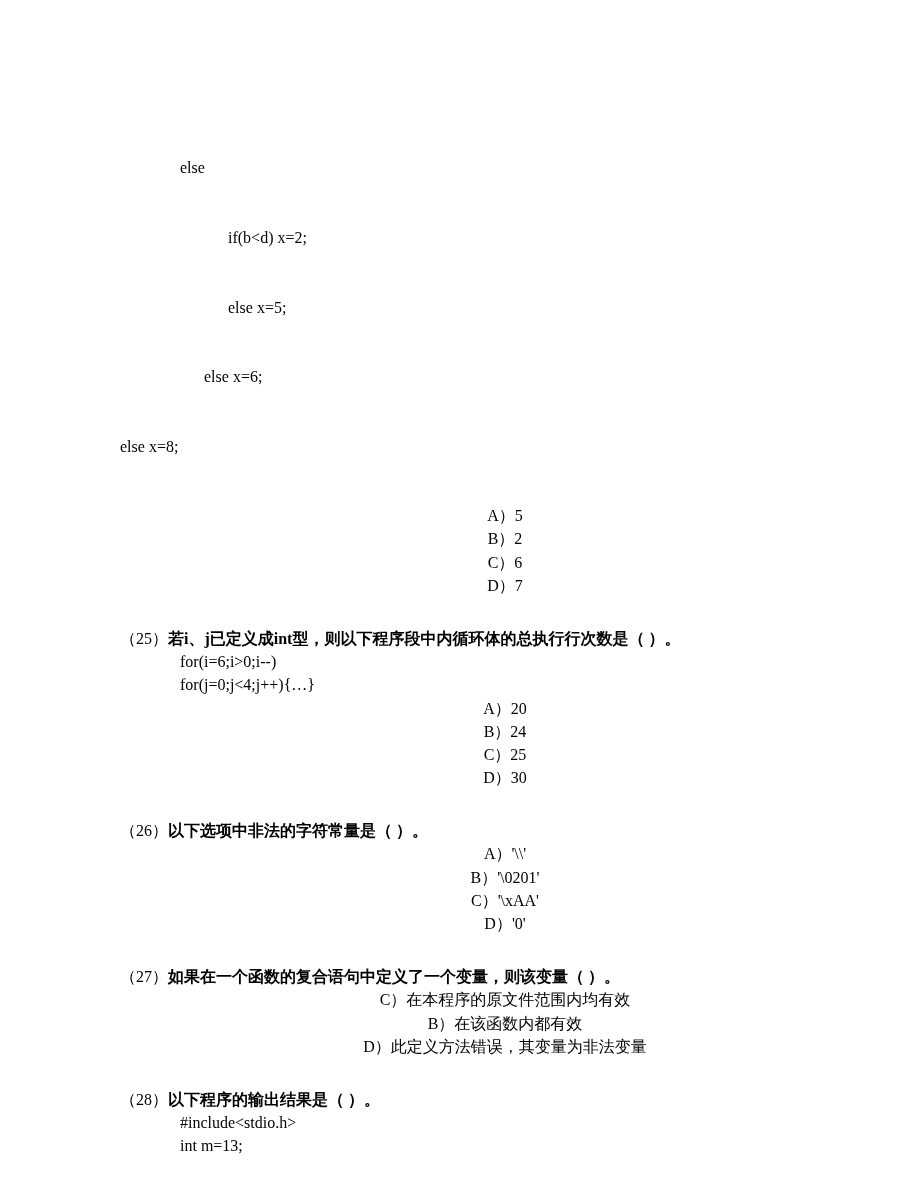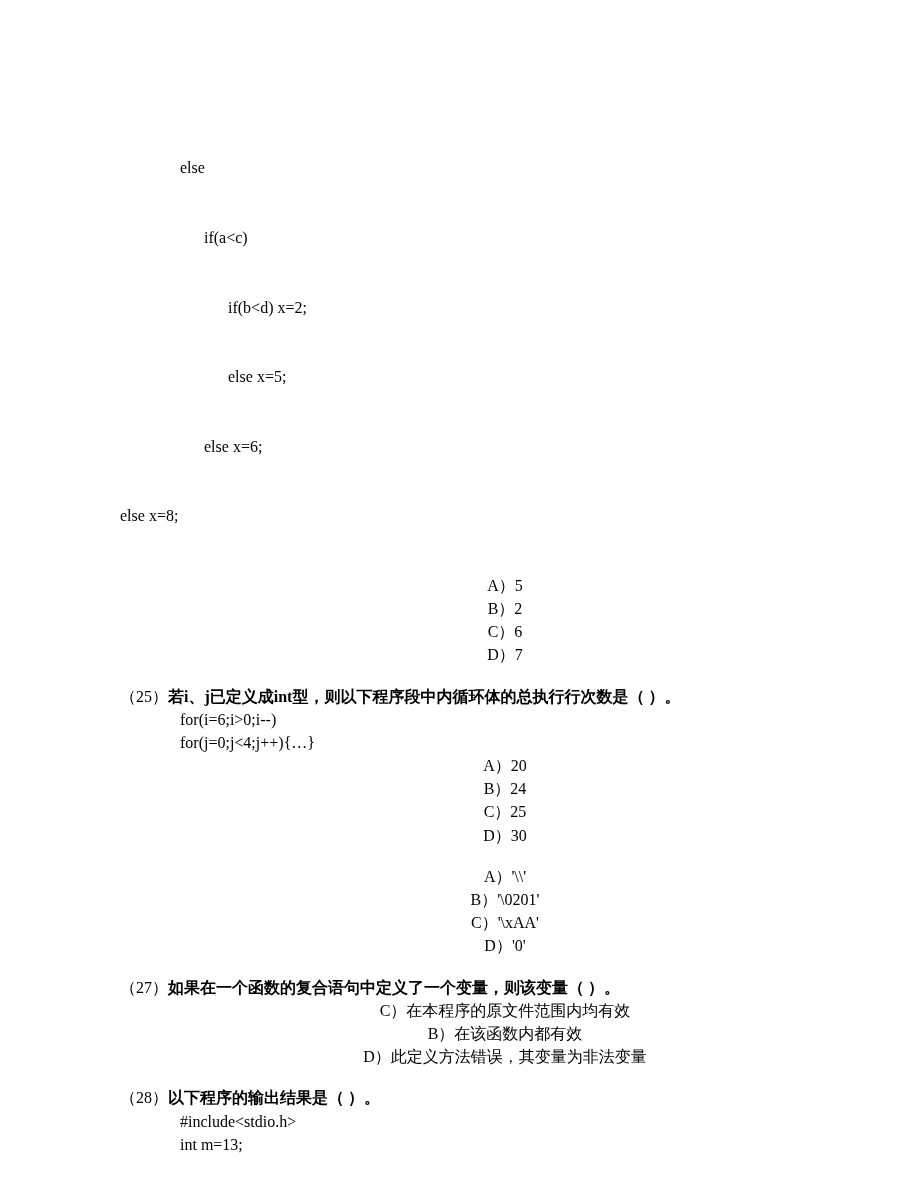--- a/index.html
+++ b/index.html
@@ -19,41 +19,40 @@
     font-family: "SimSun", "宋体", serif;
   }
   .options {
     margin-left: 60px;
     text-align: center;
   }
   .option {
     display: block;
   }
   .question {
-    margin-top: 18px;
+    margin-top: 30px;
   }
   .q-stem {
     display: flex;
   }
   .q-num {
     flex: 0 0 auto;
   }
   .q-text {
     flex: 1 1 auto;
     font-weight: bold;
   }
   .indent1 { padding-left: 60px; }
 </style>
 </head>
 <body>
 
 <div>
   <div class="code-block">
     <div>else</div>
-    <div>      if(a&lt;c)</div>
     <div>            if(b&lt;d) x=2;</div>
     <div>            else x=5;</div>
     <div>      else x=6;</div>
     <div style="margin-left:-60px;">else x=8;</div>
   </div>
   <div class="options">
     <span class="option">A）5</span>
     <span class="option">B）2</span>
     <span class="option">C）6</span>
     <span class="option">D）7</span>
@@ -71,20 +70,24 @@
   </div>
   <div class="options">
     <span class="option">A）20</span>
     <span class="option">B）24</span>
     <span class="option">C）25</span>
     <span class="option">D）30</span>
   </div>
 </div>
 
 <div class="question">
+  <div class="q-stem">
+    <span class="q-num">（26）</span>
+    <span class="q-text">以下选项中非法的字符常量是（        ）。</span>
+  </div>
   <div class="options">
     <span class="option">A）'\\'</span>
     <span class="option">B）'\0201'</span>
     <span class="option">C）'\xAA'</span>
     <span class="option">D）'0'</span>
   </div>
 </div>
 
 <div class="question">
   <div class="q-stem">

